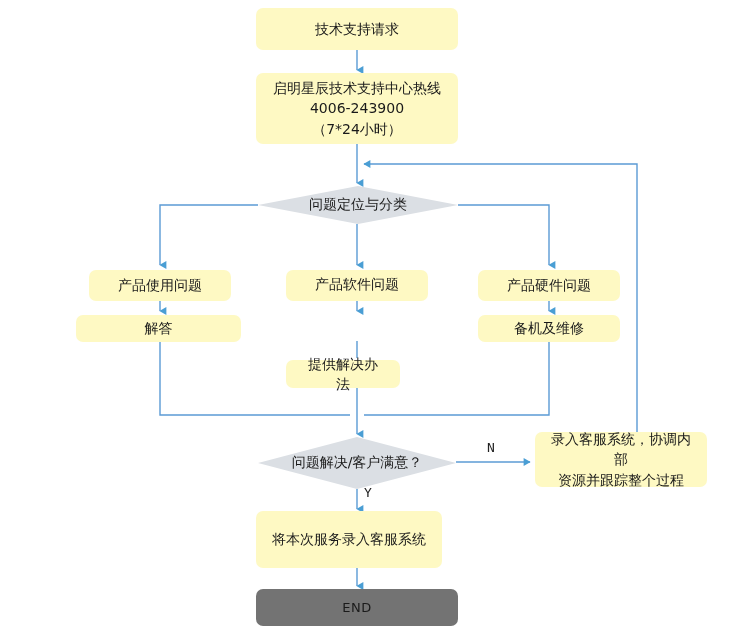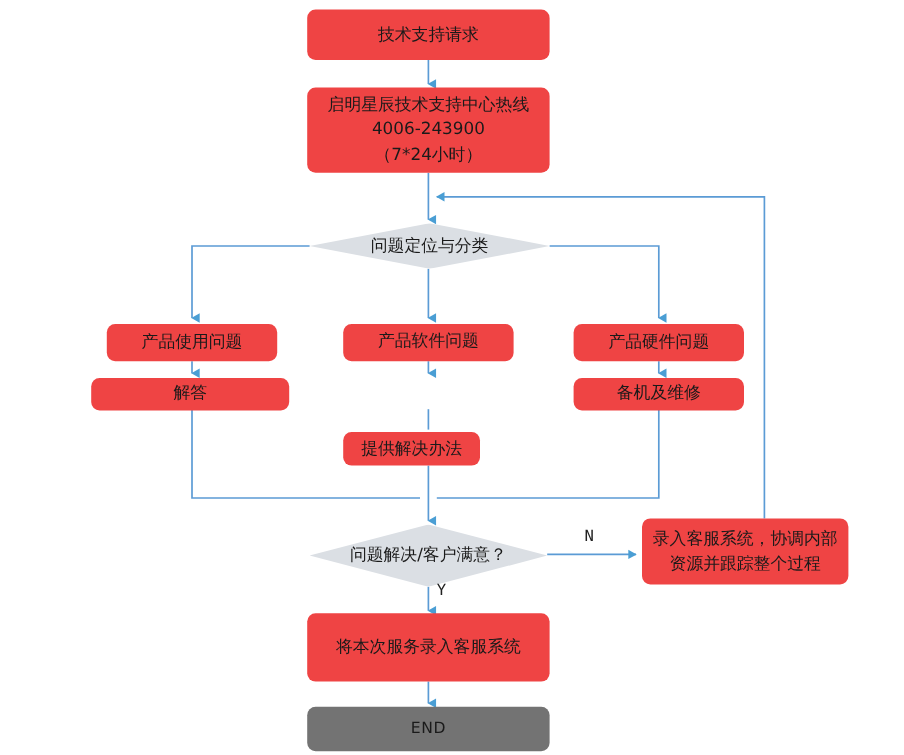--- a/index.html
+++ b/index.html
@@ -28,25 +28,25 @@
     position: absolute;
     box-sizing: border-box;
     display: flex;
     align-items: center;
     justify-content: center;
     text-align: center;
     color: #1a1a1a;
     z-index: 2;
   }
   .node.process {
-    background: #ef4444;
+    background: #fef9c3;
     border-radius: 7px;
     font-size: 14px;
     line-height: 1.45;
-    padding: 2px 6px;
+    padding: 2px 16px;
   }
   .node.terminal {
     background: #737373;
     border-radius: 7px;
     font-size: 13px;
     letter-spacing: 0.5px;
   }
   .node.decision {
     background: transparent;
     font-size: 14px;
@@ -172,21 +172,21 @@
   <div class="node decision" style="left:258px; top:437px; width:198px; height:52px;">
     <span class="diamond-shape"></span>
     <span class="decision-label">问题解决/客户满意？</span>
   </div>
 
   <div class="node process" style="left:535px; top:432px; width:172px; height:55px; flex-direction:column;">
     <span class="node-line">录入客服系统，协调内部</span>
     <span class="node-line">资源并跟踪整个过程</span>
   </div>
 
-  <div class="node process" style="left:256px; top:511px; width:202px; height:57px;">
+  <div class="node process" style="left:256px; top:511px; width:186px; height:57px;">
     <span class="node-line">将本次服务录入客服系统</span>
   </div>
 
   <div class="node terminal" style="left:256px; top:589px; width:202px; height:37px;">
     <span class="node-line">END</span>
   </div>
 
   <span class="edge-label" style="left:487px; top:440px;">N</span>
 
   <span class="edge-label" style="left:364px; top:485px;">Y</span>

